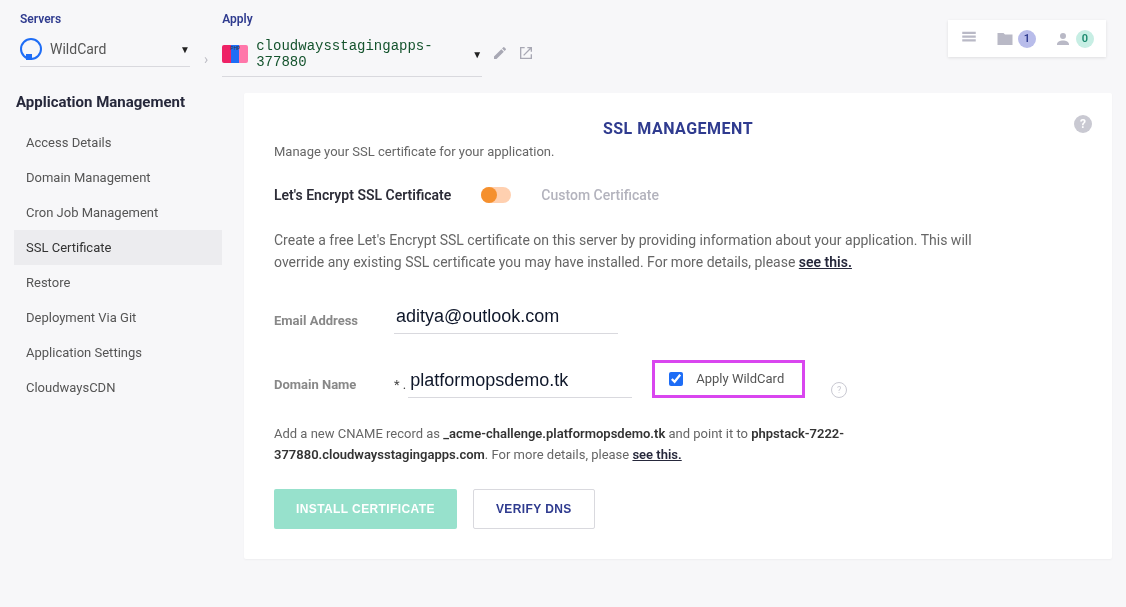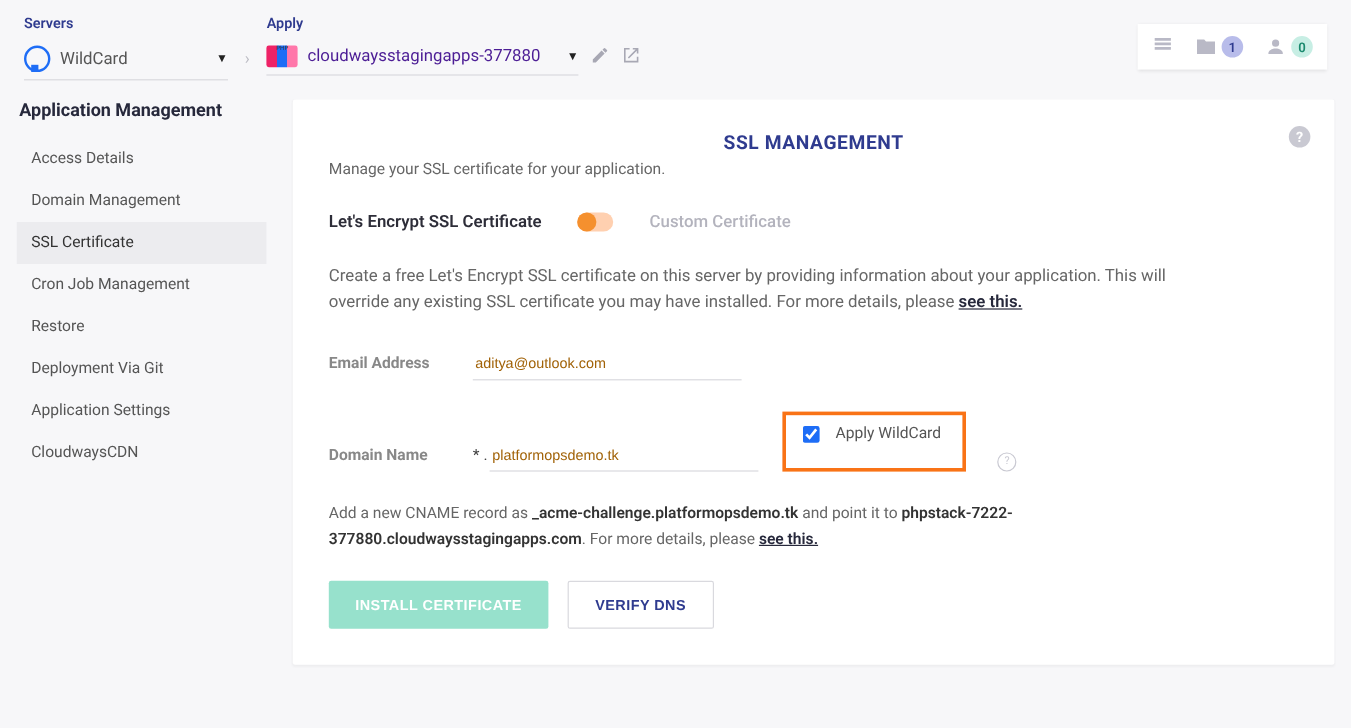--- a/index.html
+++ b/index.html
@@ -33,23 +33,23 @@
   .card-sub{color:#666;font-size:13px;margin:0 0 28px 0;}
   .tabs{display:flex;gap:30px;align-items:center;margin-bottom:26px;}
   .tab-lbl{font-weight:600;color:#2d2d38;font-size:14px;}
   .tab-lbl.muted{color:#b3b3bd;font-weight:500;}
   .toggle{width:30px;height:16px;background:#ffd0b0;border-radius:10px;position:relative;}
   .toggle::after{content:"";position:absolute;width:16px;height:16px;border-radius:50%;background:#f5902e;left:0;top:0;}
   .desc{color:#666;font-size:14px;line-height:1.6;margin-bottom:26px;max-width:720px;}
   .desc a,.cname a{color:#26283b;text-decoration:underline;font-weight:600;}
   .frow{display:flex;align-items:flex-end;gap:20px;margin-bottom:26px;}
   .flabel{width:100px;color:#888;font-size:13px;padding-bottom:6px;font-weight:bold;}
-  .finput{border:none;border-bottom:1px solid #d9d9de;padding:6px 2px;font-size:12px;color:#a16207;width:220px;outline:none;background:transparent;}
+  .finput{border:none;border-bottom:1px solid #d9d9de;padding:6px 2px;font-size:18px;color:#0f172a;width:220px;outline:none;background:transparent;}
   .prefix{color:#444;font-size:13px;padding-bottom:6px;margin-right:-18px;}
-  .wc-box{border:3px solid #f97316;padding:6px 18px 18px 10px;display:flex;align-items:center;gap:10px;}
+  .wc-box{border:3px solid #d946ef;padding:6px 18px 6px 10px;display:flex;align-items:center;gap:10px;}
   .cbx{width:14px;height:14px;accent-color:#1e6df6;}
   .wc-lbl{color:#555;font-size:13px;}
   .q-icon{width:14px;height:14px;border-radius:50%;border:1px solid #c9c9d2;color:#c9c9d2;font-size:9px;display:inline-flex;align-items:center;justify-content:center;margin-left:6px;}
   .cname{color:#666;font-size:13px;line-height:1.6;max-width:640px;margin-bottom:24px;}
   .cname b{color:#333;font-weight:600;}
   .actions{display:flex;gap:16px;}
   .btn{padding:12px 22px;font-size:12px;font-weight:700;letter-spacing:.4px;border-radius:2px;cursor:pointer;}
   .btn-primary{background:#97e1cc;color:#fff;border:none;}
   .btn-outline{background:#fff;color:#2f3b8f;border:1px solid #d9d9de;}
 </style>
@@ -65,21 +65,21 @@
         <span class="server-name">WildCard</span>
         <span class="caret">▼</span>
       </div>
     </div>
     <div class="chevron">›</div>
     <div class="bc-col">
       <div class="bc-label">Apply</div>
       <div style="display:flex;align-items:center;gap:10px;">
         <div class="apps-select">
           <span class="app-logo">PHP</span>
-          <span style="flex:1;color:#4c1d95;">cloudwaysstagingapps-377880</span>
+          <span style="flex:1;color:#14532d;font-family:Liberation Mono, monospace;">cloudwaysstagingapps-377880</span>
           <span class="caret">▼</span>
         </div>
         <span class="edit-icon"><svg viewBox="0 0 24 24">
               <path d="M3 17.25V21h3.75l11-11-3.75-3.75L3 17.25zM20.7 7.04a1 1 0 000-1.41l-2.34-2.34a1 1 0 00-1.41 0l-1.83 1.83 3.75 3.75 1.83-1.83z"></path>
             </svg></span>
         <span class="ext-icon"><svg viewBox="0 0 24 24">
               <path d="M14 3v2h3.59L7.76 14.83l1.41 1.41L19 6.41V10h2V3h-7zM5 5h5V3H3v18h18v-7h-2v5H5V5z"></path>
             </svg></span>
       </div>
     </div>
@@ -101,22 +101,22 @@
         <span class="b-circle green">0</span>
       </span>
     </div>
   </div>
 
   <div class="body">
     <div class="sidebar">
       <div class="side-title">Application Management</div>
       <div class="side-item">Access Details</div>
       <div class="side-item">Domain Management</div>
+      <div class="side-item">Cron Job Management</div>
       <div class="side-item active">SSL Certificate</div>
-      <div class="side-item">Cron Job Management</div>
       <div class="side-item">Restore</div>
       <div class="side-item">Deployment Via Git</div>
       <div class="side-item">Application Settings</div>
       <div class="side-item">CloudwaysCDN</div>
     </div>
 
     <div class="main-card">
       <div class="help-icon">?</div>
       <h2 class="card-title">SSL MANAGEMENT</h2>
       <p class="card-sub">Manage your SSL certificate for your application.</p>

